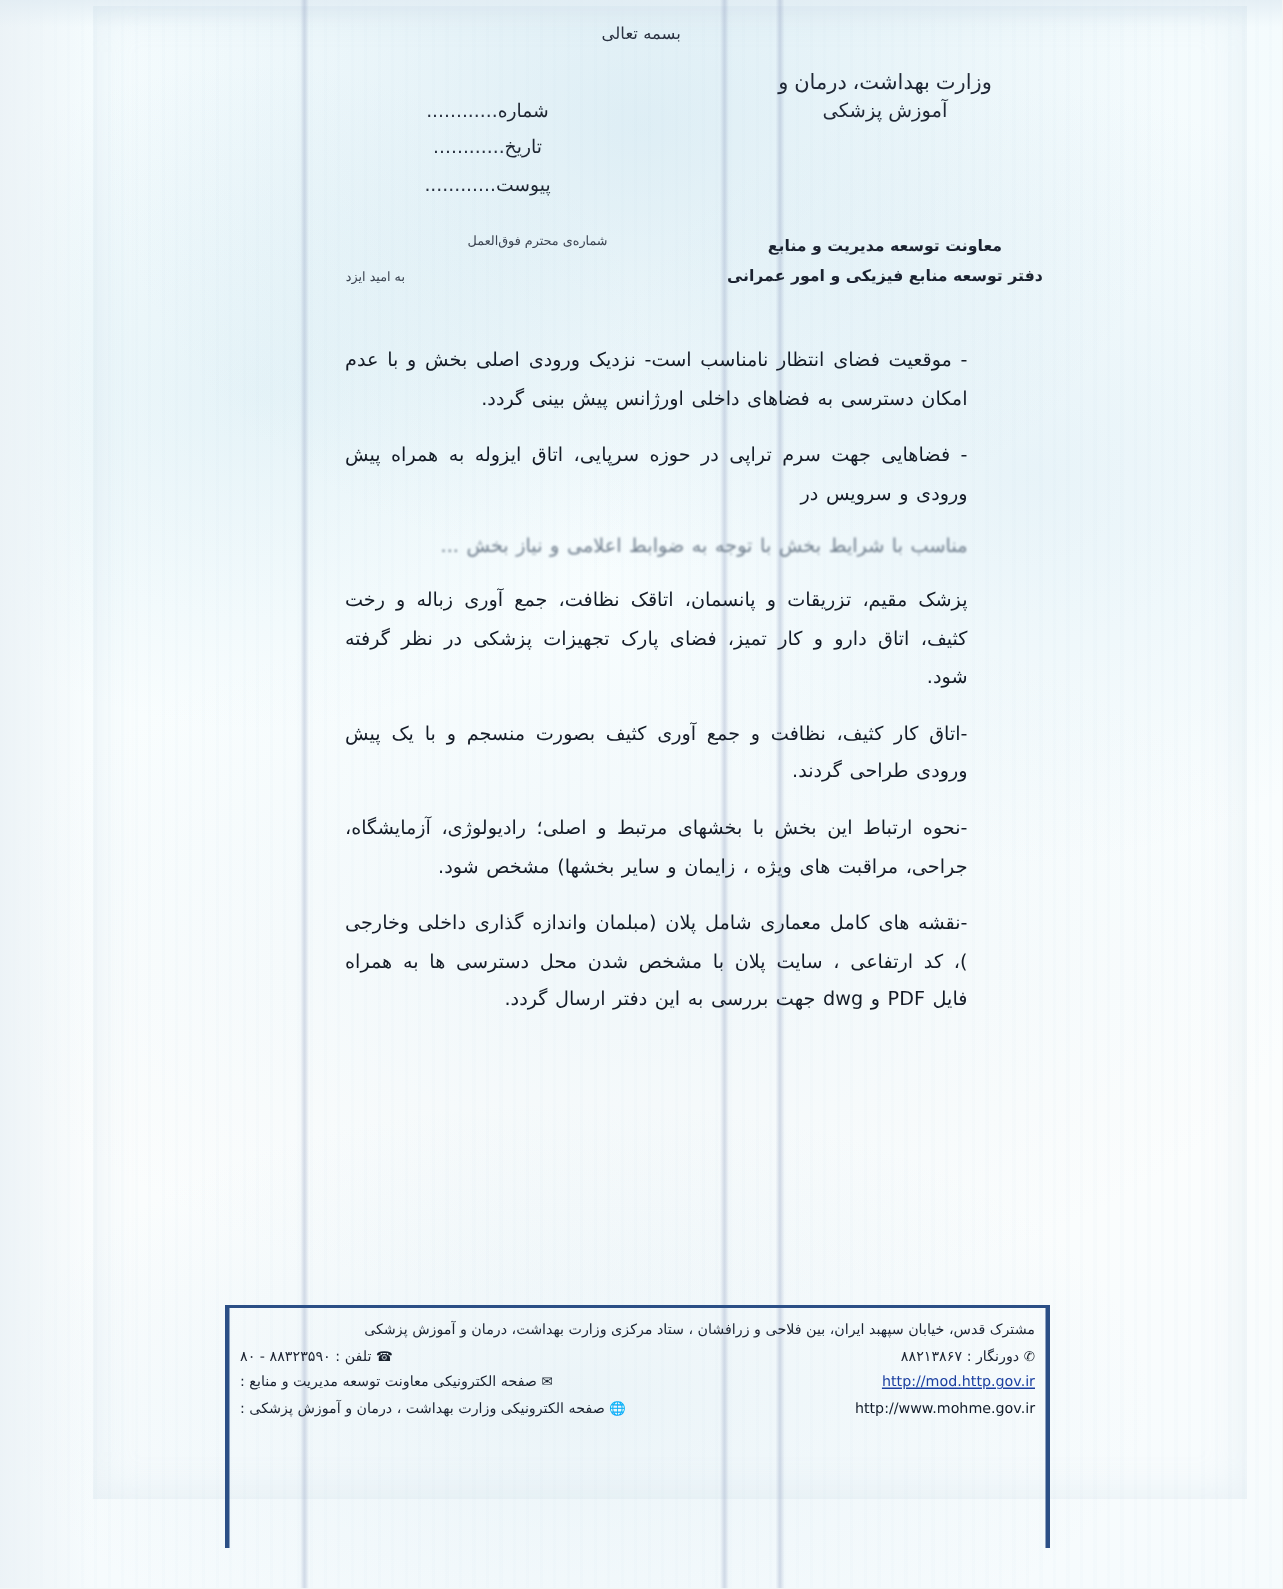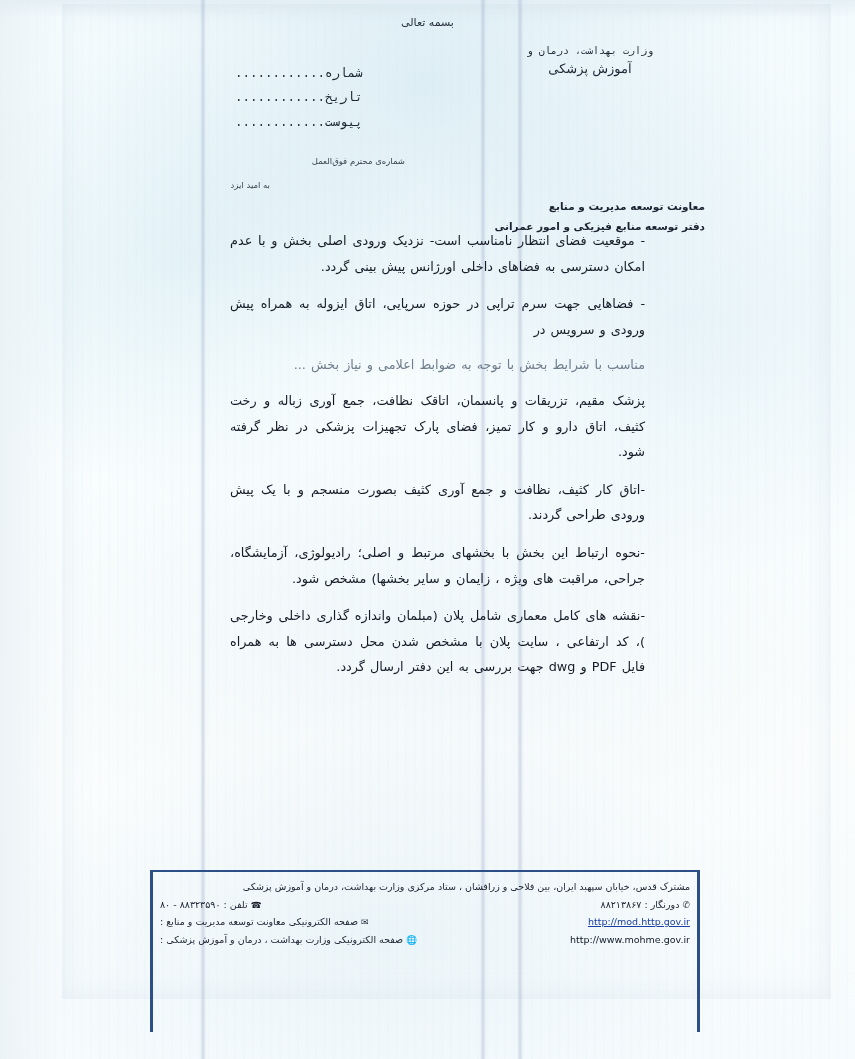--- a/index.html
+++ b/index.html
@@ -99,54 +99,52 @@
     color: #1f2735;
   }
   .emblem-glyph {
     font-size: 21px;
     line-height: 1.05;
     color: #232b3a;
     margin-bottom: 2px;
     font-family: "DejaVu Serif", "Liberation Serif", serif;
   }
   .emblem-sub1 {
-    font-size: 10px;
+    font-size: 14px;
     line-height: 1.5;
-    font-family: Liberation Mono, monospace;
+    font-family: Liberation Sans, sans-serif;
   }
   .emblem-sub2 {
     font-size: 13px;
     line-height: 1.5;
     font-family: "DejaVu Serif", "Liberation Serif", serif;
   }
   .org-line {
     position: absolute;
     right: 150px;
     width: 230px;
-    text-align: right;
+    text-align: center;
     font-size: 10.5px;
     font-weight: bold;
     color: #1b2230;
-    margin-top: 42px;
   }
   .org-line.l1 { top: 158px; }
   .org-line.l2 { top: 178px; }
 
   
   .meta-block {
     position: absolute;
     top: 62px;
     right: 440px;
     width: 180px;
     direction: rtl;
-    text-align: left;
+    text-align: center;
     font-size: 12.5px;
     line-height: 1.95;
     color: #1d2531;
-    font-family: Liberation Mono, monospace;
   }
   .meta-row .dots {
     letter-spacing: 1.2px;
     color: #2a3240;
   }
   .hand-note {
     position: absolute;
     font-size: 8.5px;
     color: #3b4350;
     direction: rtl;

